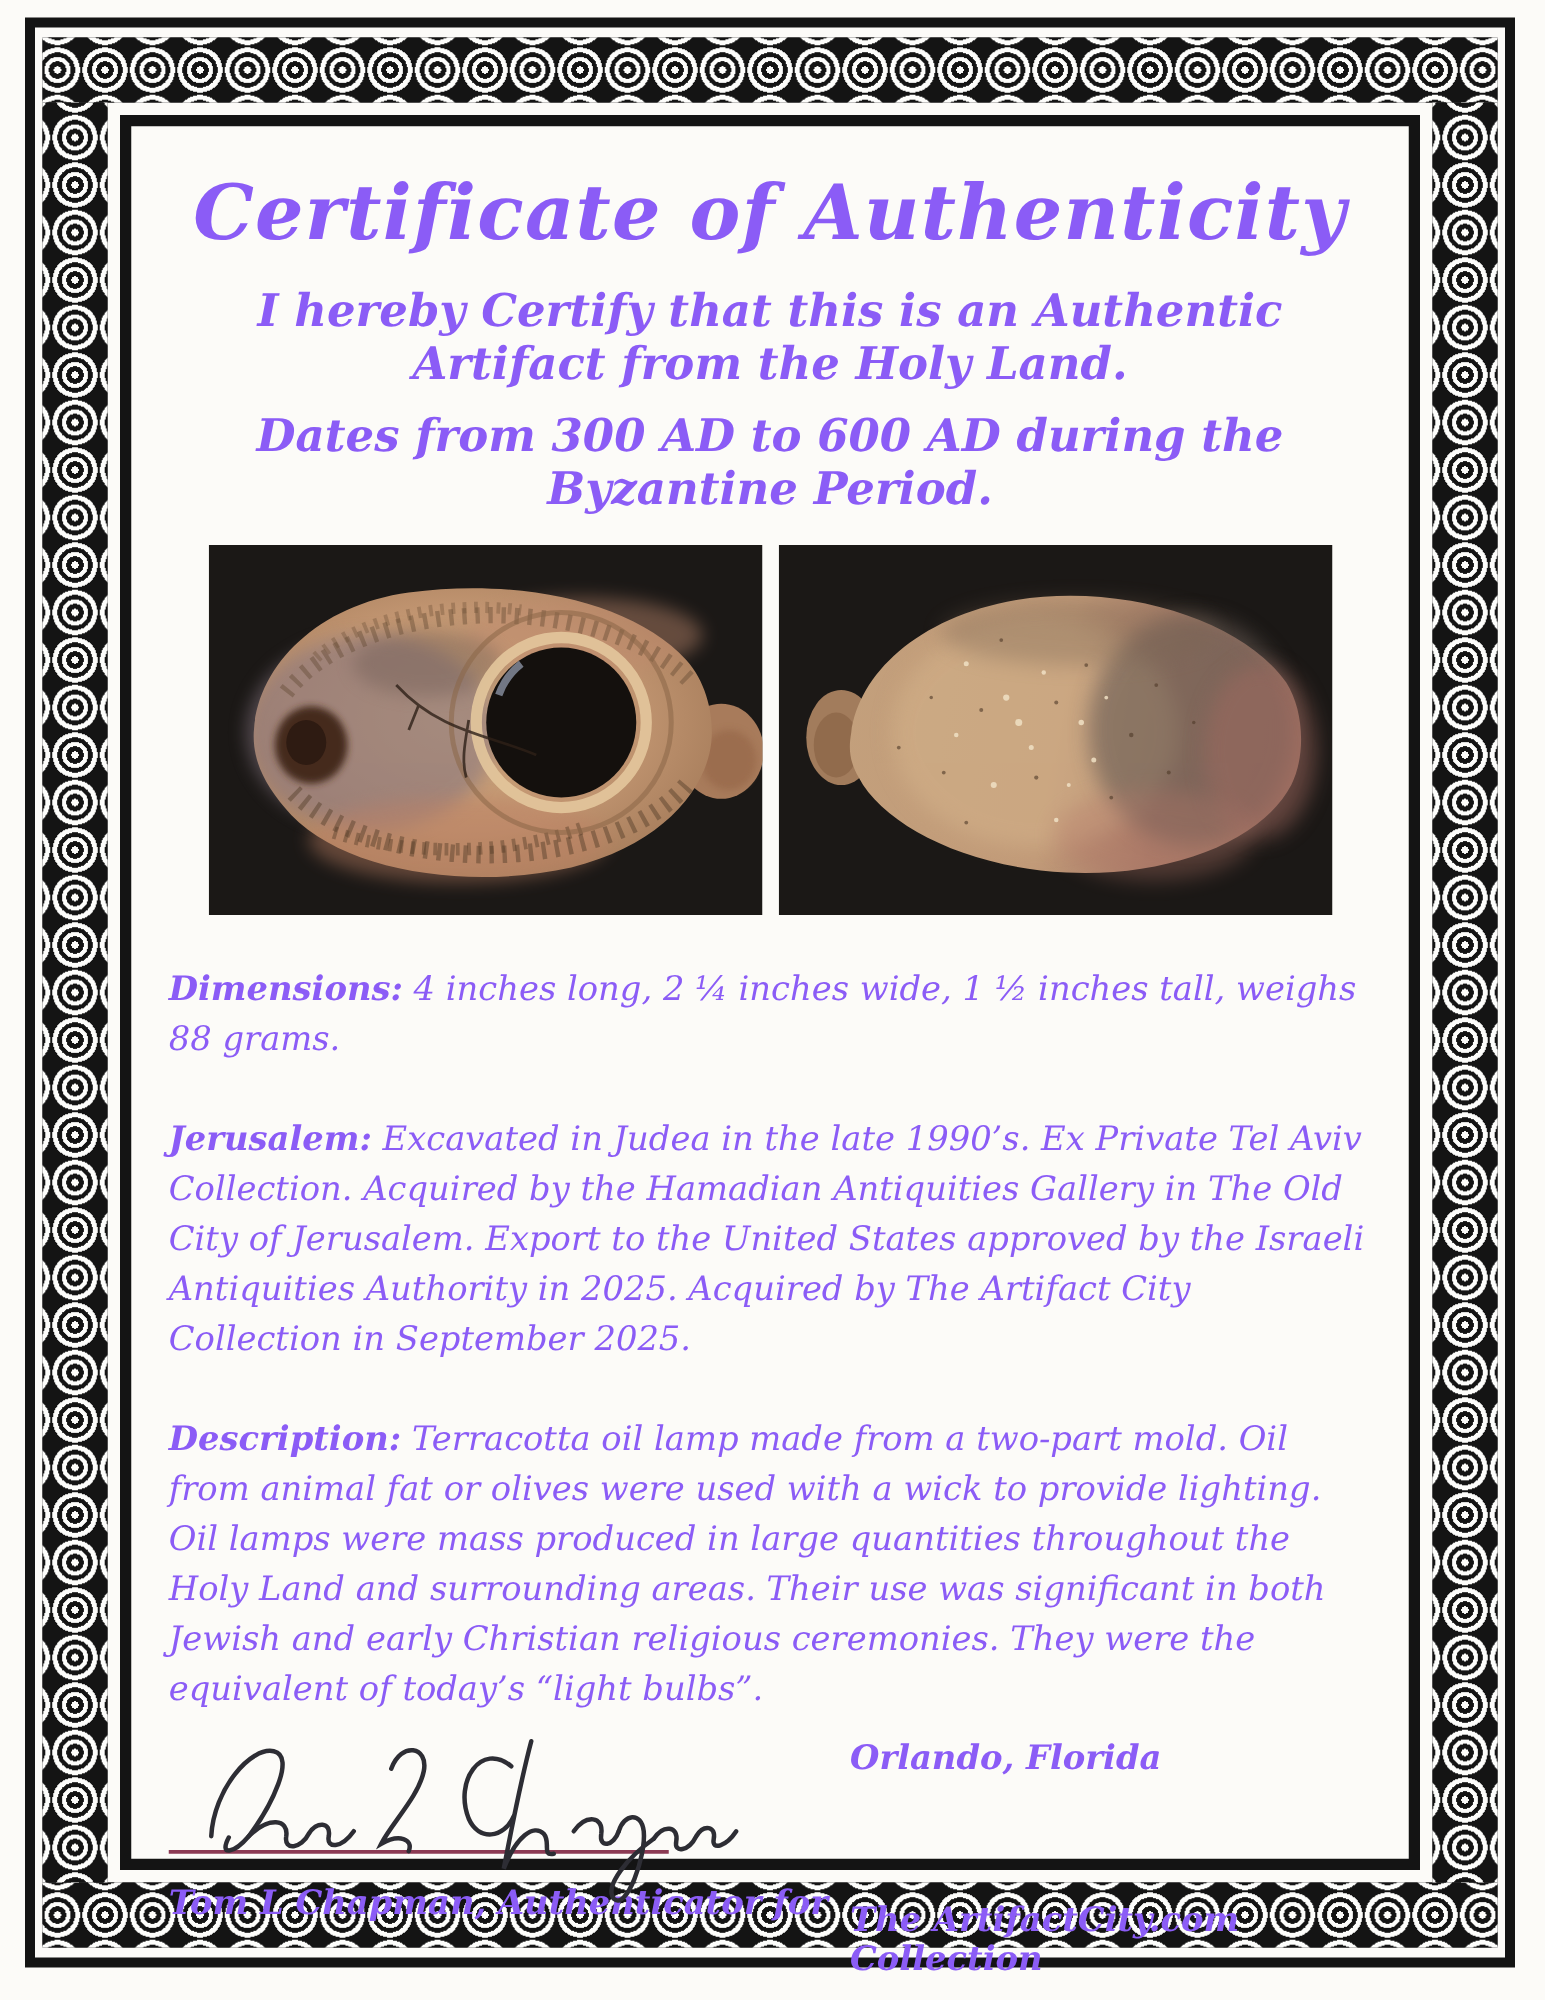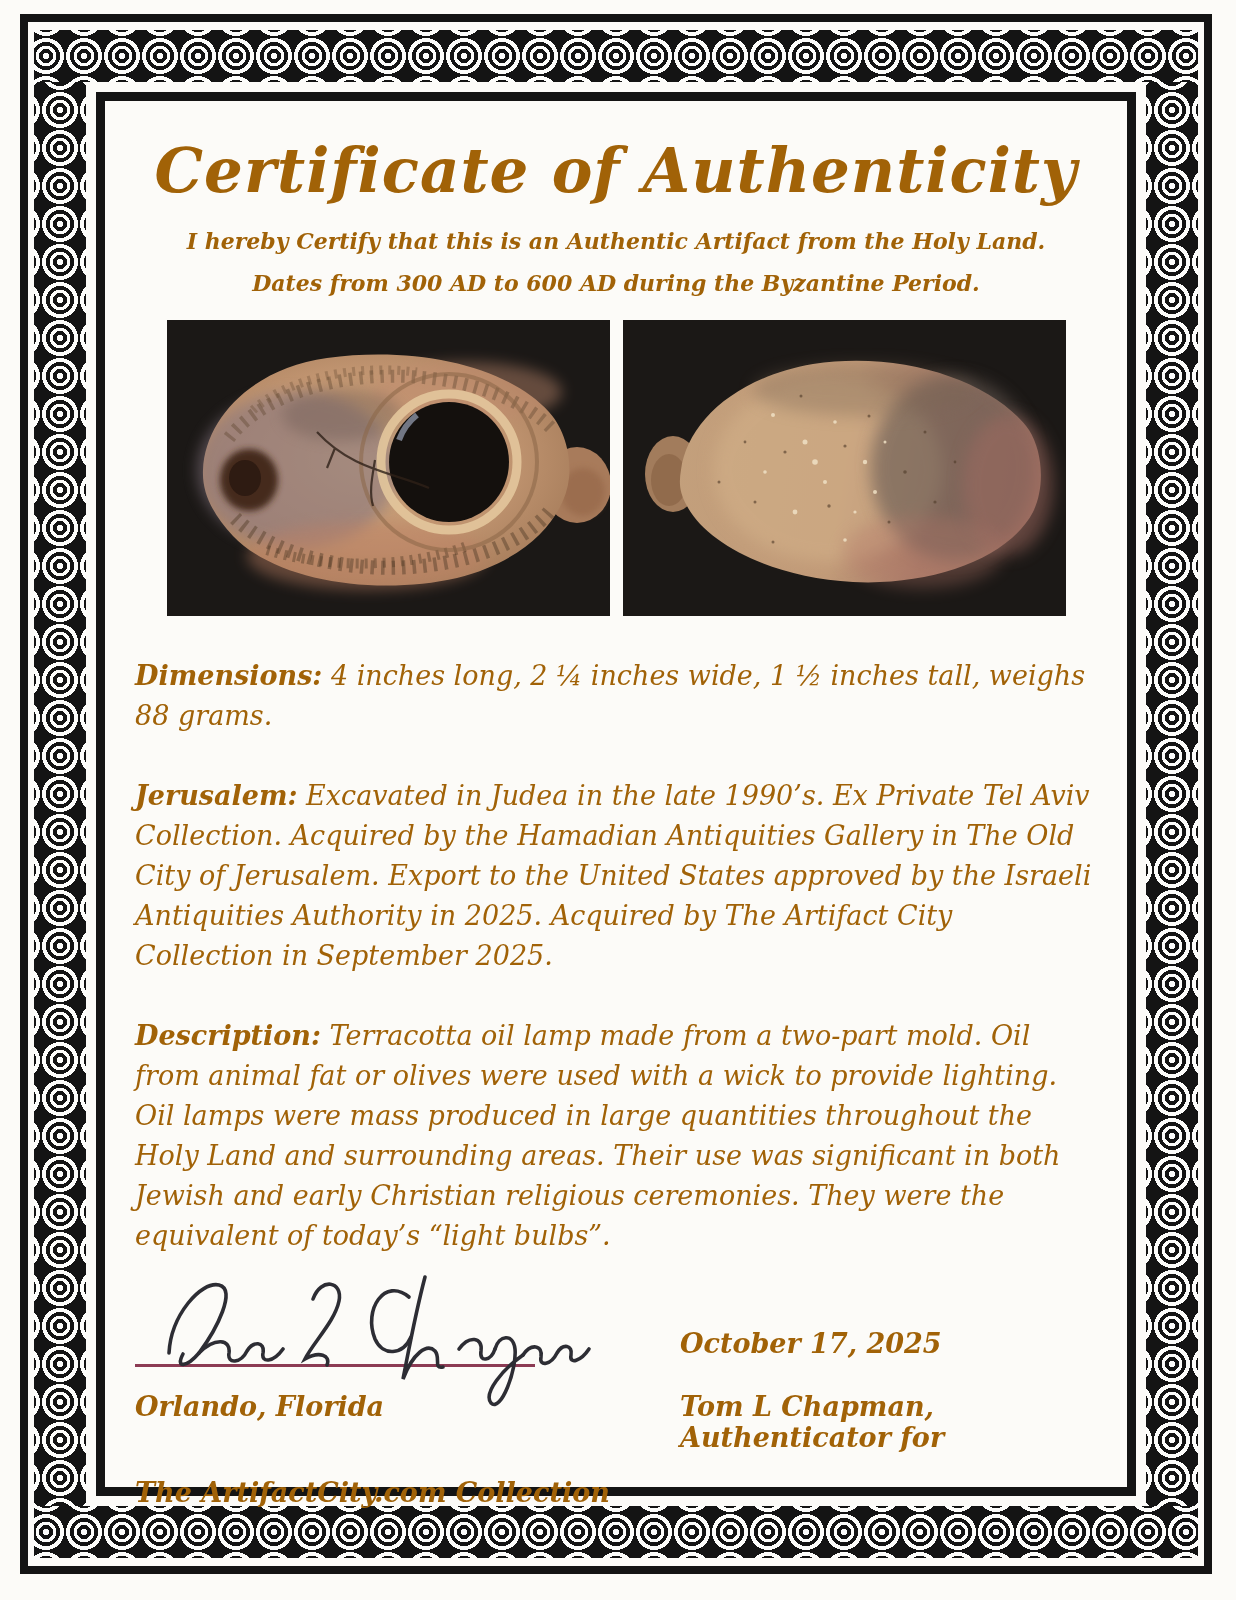--- a/index.html
+++ b/index.html
@@ -36,33 +36,33 @@
   .band-right {right:38px;top:82px;bottom:94px;width:52px;}
   .inner-frame{
     position:absolute;left:96px;top:92px;right:100px;bottom:104px;
     border:9px solid #141414;
     background:#fcfbf8;
   }
   
   .content{
     position:absolute;left:0;top:0;right:0;bottom:0;
     padding:30px 26px 0 26px;
-    color:#a16207;
+    color:#8b5cf6;
   }
   .title{
     text-align:center;
     font-size:61px;
     font-weight:bold;
     letter-spacing:1px;
     margin:6px 0 0 0;
     line-height:1.1;
   }
   .subline{
     text-align:center;
-    font-size:22px;
+    font-size:36px;
     font-weight:bold;
     margin:24px 0 0 0;
   }
   .subline.second{margin-top:16px;}
   .photos{
     display:flex;justify-content:center;gap:13px;
     margin-top:24px;
   }
   .photo{display:block;}
   p.body{
@@ -232,21 +232,20 @@
               <path d="M58,96 C74,80 90,82 88,96 C86,108 100,106 106,94 C112,84 124,84 122,96 C120,106 132,106 142,92"></path>
               <path d="M172,42 C180,20 202,24 198,44 C194,64 172,86 164,102 C178,94 190,98 186,108"></path>
               <path d="M268,40 C244,20 222,52 234,82 C242,100 262,98 270,80"></path>
               <path d="M284,20 C274,58 268,92 262,122 C272,96 286,86 294,94 C300,101 292,112 302,110"></path>
               <path d="M318,92 C328,78 342,80 340,94 C338,106 350,104 354,92"></path>
               <path d="M354,92 C358,78 372,76 374,92 C376,112 360,156 350,146 C342,136 362,112 382,98"></path>
               <path d="M382,98 C390,86 402,88 400,100 C398,110 410,108 416,96 C422,86 432,88 430,98 C428,108 440,104 448,92"></path>
             </g>
           </svg>
         </div>
-        <div class="date-cell">October 17, 2025</div>
 
         <div class="row2">Orlando, Florida</div>
         <div class="row2">Tom L Chapman, Authenticator for</div>
 
         <div class="row3">The ArtifactCity.com Collection</div>
       </div>
 
     </div>
   </div>
 </div>

